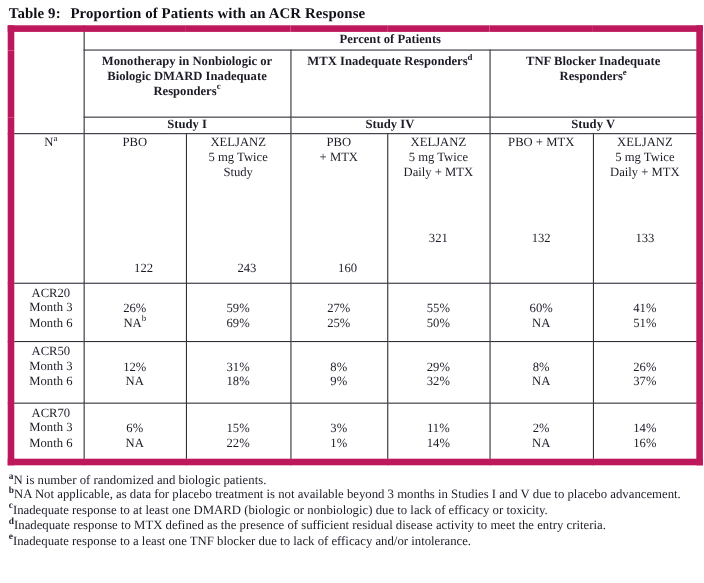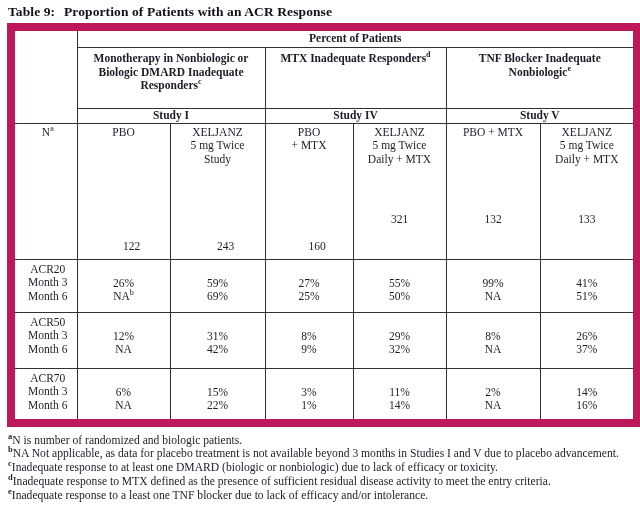--- a/index.html
+++ b/index.html
@@ -12,21 +12,21 @@
   .page{position:absolute;left:7px;top:3px;width:526px;}
   
   .title{
     font-size:13.5px;font-weight:bold;color:#101018;
     padding:1px 0 3px 1px;letter-spacing:0.1px;
   }
   .title .t-label{display:inline-block;width:56px;}
   
   table.acr{
     border-collapse:collapse;table-layout:fixed;width:626px;
-    border:8px solid #be185d;
+    border:6px solid #be185d;
   }
   table.acr td{
     border:1px solid #30303a;
     font-size:11.5px;line-height:13.5px;
     text-align:center;vertical-align:top;
     padding:0;overflow:hidden;
   }
   tr.r-pct td{height:16px;font-weight:bold;vertical-align:middle;}
   tr.r-group td{height:56px;font-weight:bold;padding:4px 6px 0 6px;}
   tr.r-study td{height:12px;font-weight:bold;vertical-align:middle;}
@@ -73,21 +73,21 @@
     </tr>
 
     <tr class="r-group">
       <td colspan="2">
         <span>Monotherapy in Nonbiologic or Biologic DMARD Inadequate Responders</span><sup>c</sup>
       </td>
       <td colspan="2">
         <span>MTX Inadequate Responders</span><sup>d</sup>
       </td>
       <td colspan="2">
-        <span>TNF Blocker Inadequate Nonbiologic</span><sup>e</sup>
+        <span>TNF Blocker Inadequate Responders</span><sup>e</sup>
       </td>
     </tr>
 
     <tr class="r-study">
       <td colspan="2">Study I</td>
       <td colspan="2">Study IV</td>
       <td colspan="2">Study V</td>
     </tr>
 
     <tr class="r-n">
@@ -143,42 +143,42 @@
       </td>
       <td>
         <span class="ln gap1">27%</span>
         <span class="ln">25%</span>
       </td>
       <td>
         <span class="ln gap1">55%</span>
         <span class="ln">50%</span>
       </td>
       <td>
-        <span class="ln gap1">99%</span>
+        <span class="ln gap1">60%</span>
         <span class="ln">NA</span>
       </td>
       <td>
         <span class="ln gap1">41%</span>
         <span class="ln">51%</span>
       </td>
     </tr>
 
     <tr class="r-acr r-acr50">
       <td class="stub">
         <span class="ln">ACR50</span>
         <span class="ln">Month 3</span>
         <span class="ln">Month 6</span>
       </td>
       <td>
         <span class="ln gap1">12%</span>
         <span class="ln">NA</span>
       </td>
       <td>
         <span class="ln gap1">31%</span>
-        <span class="ln">42%</span>
+        <span class="ln">18%</span>
       </td>
       <td>
         <span class="ln gap1">8%</span>
         <span class="ln">9%</span>
       </td>
       <td>
         <span class="ln gap1">29%</span>
         <span class="ln">32%</span>
       </td>
       <td>

